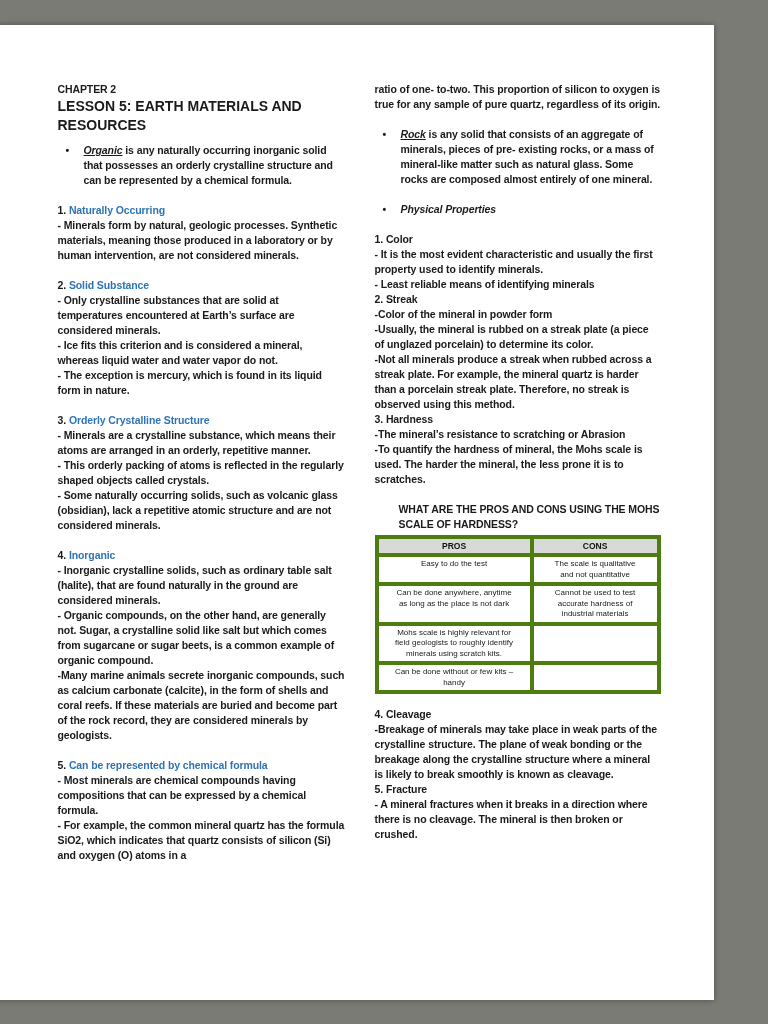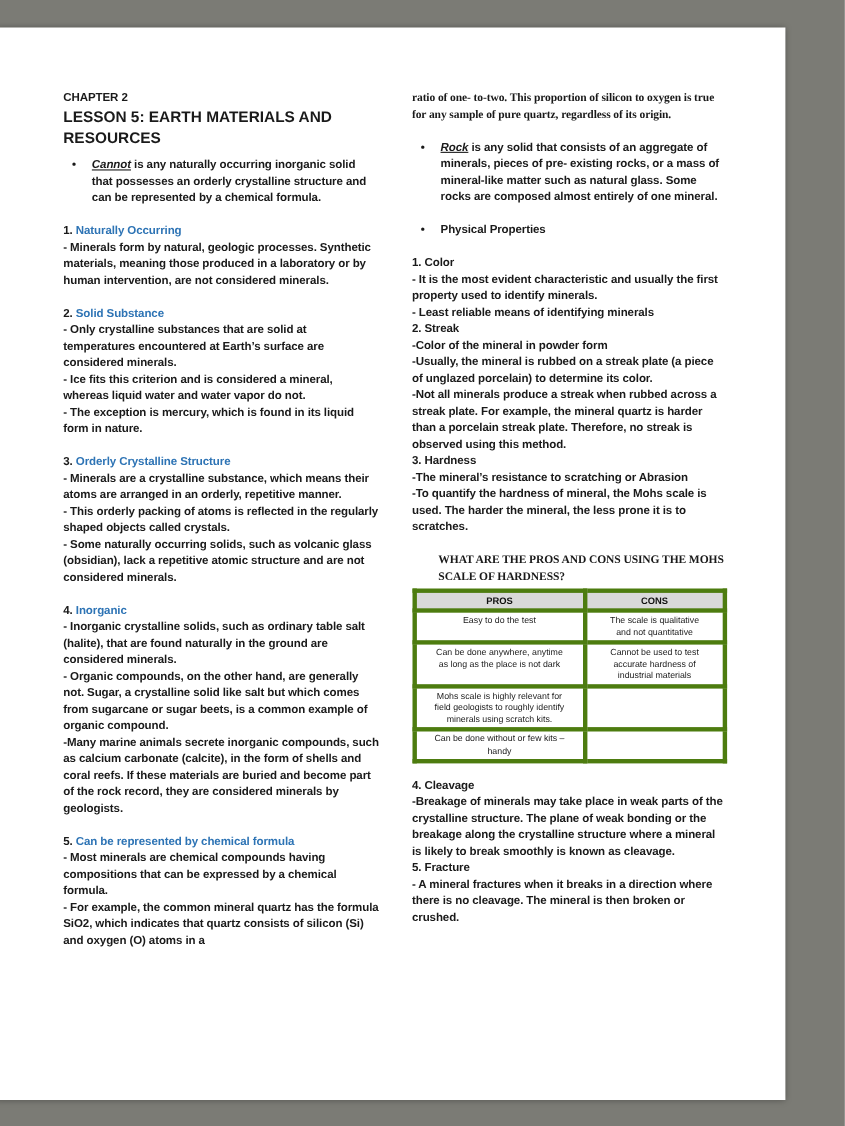--- a/index.html
+++ b/index.html
@@ -25,27 +25,27 @@
     font-weight:700; color:#1a1a1a;
     letter-spacing:-0.1px;
   }
   .col-right { width:286px; }
   .chapter { font-size:10.5px; }
   .title { font-size:14px; line-height:19px; margin-bottom:8px; letter-spacing:0; }
   .bullet { display:flex; margin-bottom:15px; padding-left:8px; }
   .bullet .dot { width:18px; flex:none; }
   .bullet .btext { flex:1; }
   .term { font-style:italic; text-decoration:underline; }
-  .bold-italic { }
+  .bold-italic { font-style:italic; }
   .section { margin-bottom:15px; }
   .section.tight { margin-bottom:0; }
   .sec-head { }
   .sec-title.blue { color:#2E74B5; }
   .body { white-space:pre-line; }
-  .heading { margin-bottom:15px;font-family:Liberation Serif, serif; }
+  .heading { margin-bottom:15px; }
   .heading.mt { margin-top:15px; }
   table.mohs {
     border-collapse:collapse; width:100%;
     margin:3px 0 13px;
     font-weight:400; font-size:8px; line-height:10.5px; letter-spacing:0;
   }
   .mohs th, .mohs td {
     border:4px solid #4d7c0f;
     padding:2px 16px; text-align:center; vertical-align:top;
   }
@@ -56,21 +56,21 @@
 
 <div class="viewer">
   <div class="page">
 
     <div class="col">
       <p class="chapter">CHAPTER 2</p>
       <h1 class="title">LESSON 5: EARTH MATERIALS AND RESOURCES</h1>
 
       <div class="bullet">
         <span class="dot">•</span>
-        <p class="btext"><span class="term">Cannot</span><span> is any naturally occurring inorganic solid that possesses an orderly crystalline structure and can be represented by a chemical formula.</span></p>
+        <p class="btext"><span class="term">Organic</span><span> is any naturally occurring inorganic solid that possesses an orderly crystalline structure and can be represented by a chemical formula.</span></p>
       </div>
 
       <div class="section">
         <p class="sec-head"><span class="num">1.</span> <span class="sec-title blue">Naturally Occurring</span></p>
         <p class="body">- Minerals form by natural, geologic processes. Synthetic materials, meaning those produced in a laboratory or by human intervention, are not considered minerals.</p>
       </div>
 
       <div class="section">
         <p class="sec-head"><span class="num">2.</span> <span class="sec-title blue">Solid Substance</span></p>
         <p class="body">- Only crystalline substances that are solid at temperatures encountered at Earth’s surface are considered minerals.

